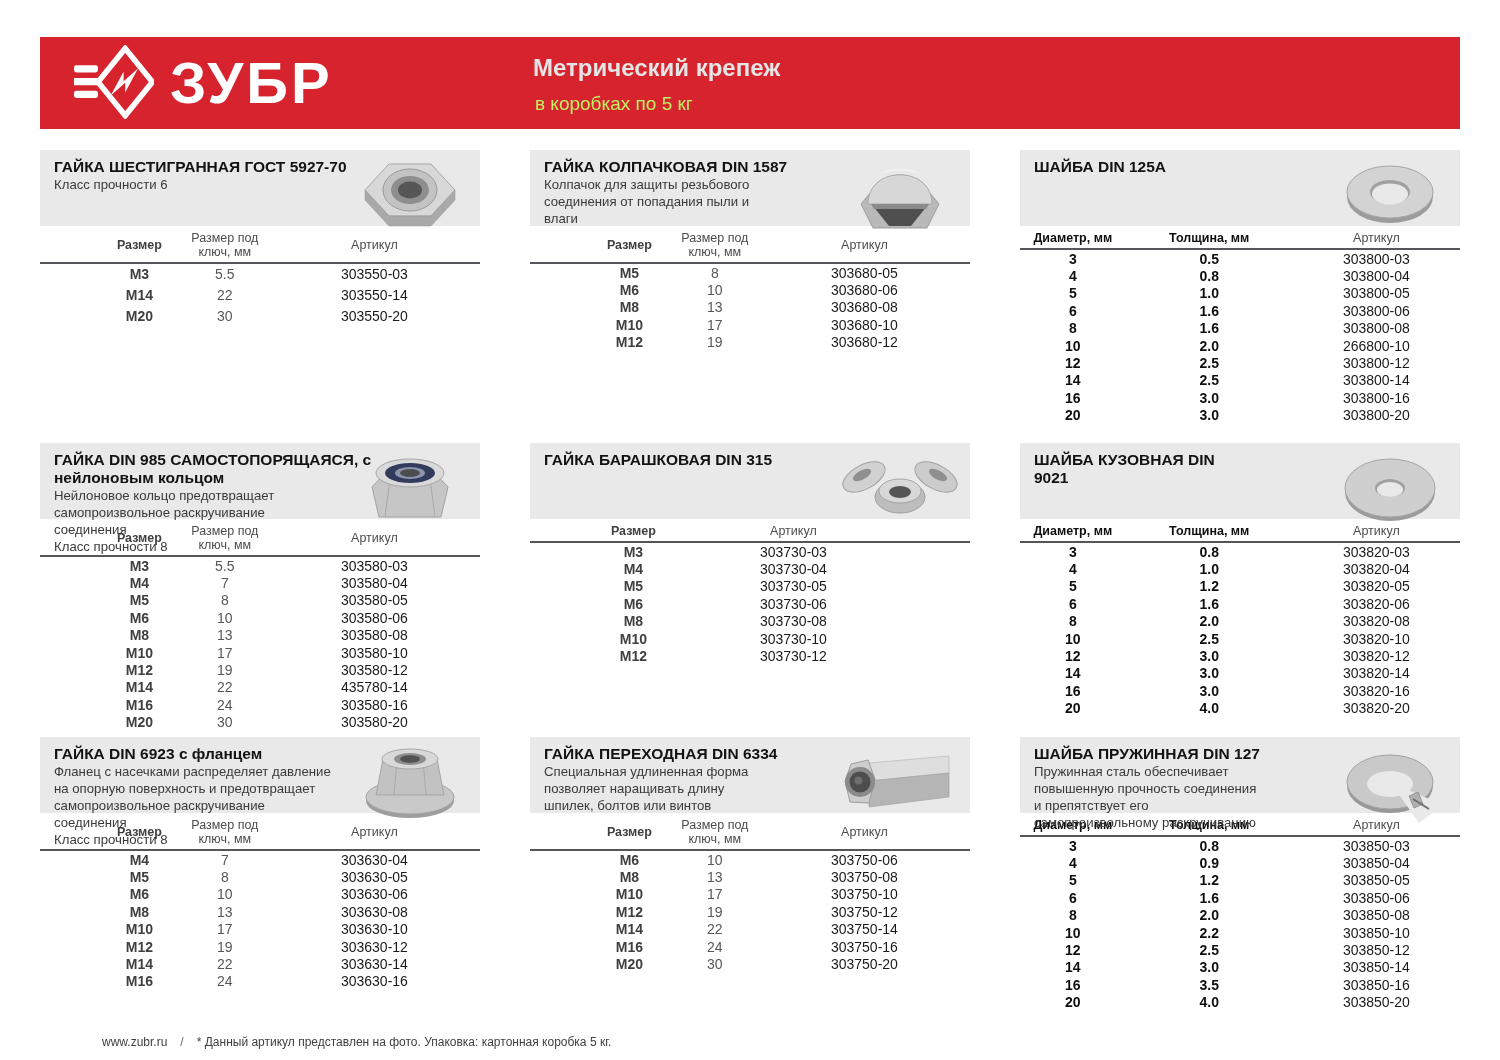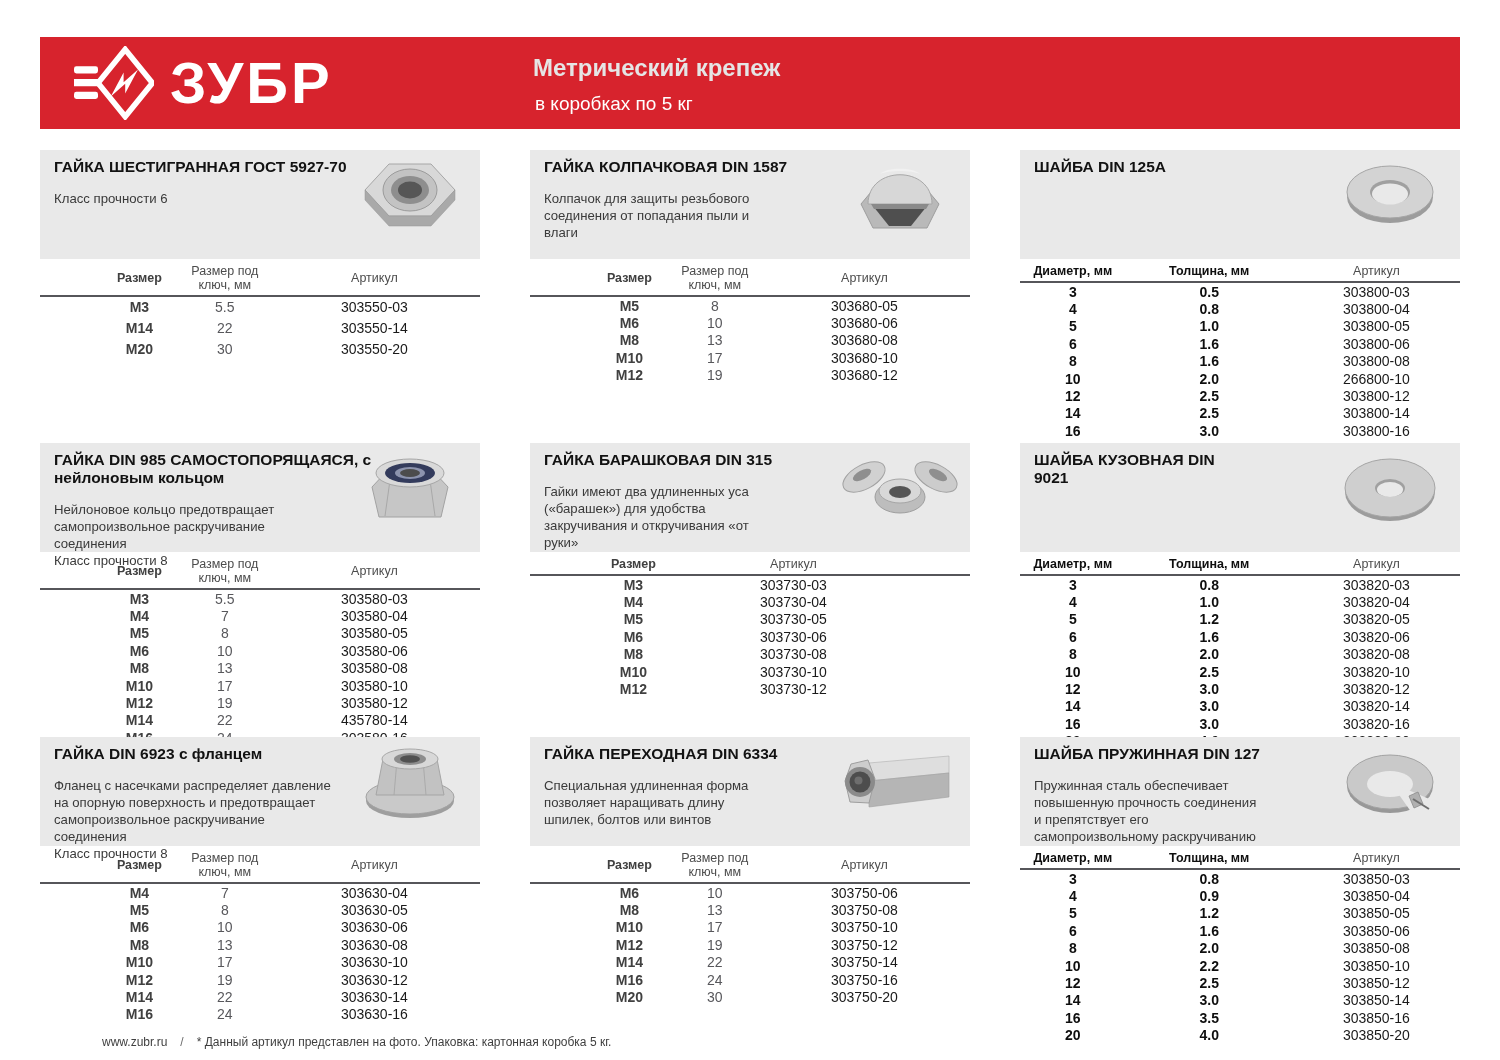--- a/index.html
+++ b/index.html
@@ -7,39 +7,39 @@
     --headbg:#e9e9e9;
     --rule:#56565a;
   }
   html,body{margin:0;padding:0}
   body{
     width:1500px;height:1060px;position:relative;background:#fff;
     font-family:"Liberation Sans",sans-serif;overflow:hidden;
   }
   
   .band{position:absolute;left:40px;top:37px;width:1420px;height:92px;background:var(--red)}
-  .logo{position:absolute;left:34px;top:8px;display:flex;align-items:center;gap:16px;height:76px}
+  .logo{position:absolute;left:34px;top:8px;display:flex;gap:16px;height:76px}
   .logo svg{display:block}
   .brand{color:#fff;font-size:58px;font-weight:bold;letter-spacing:3px;line-height:76px}
   .band-title{position:absolute;left:493px;top:12px;color:#e5e5e5;font-size:24px;font-weight:bold;line-height:38px}
-  .band-sub{position:absolute;left:495px;top:55px;color:#ffffff;font-size:19px;line-height:24px}
+  .band-sub{position:absolute;left:495px;top:55px;color:#bef264;font-size:19px;line-height:24px}
   
   .grid{
     position:absolute;left:40px;top:150px;width:1420px;
     display:grid;grid-template-columns:440px 440px 440px;column-gap:50px;
     grid-template-rows:293px 294px auto;align-items:start;
   }
   .card{width:440px}
   .card-head{
-    position:relative;height:109px;background:var(--headbg);
+    position:relative;height:76px;background:var(--headbg);
     padding:8px 0 12px 14px;box-sizing:border-box;
   }
   .card-title{font-size:15.5px;line-height:18px;font-weight:bold;color:#121212;max-width:335px}
   .narrow .card-title{max-width:185px}
-  .card-desc{font-size:13.2px;line-height:17px;color:#3a3a3a;max-width:280px;margin-top:14px}
+  .card-desc{font-size:13.2px;line-height:17px;color:#3a3a3a;max-width:280px;margin-top:0}
   .card-note{font-size:13.2px;line-height:17px;color:#3a3a3a;max-width:280px}
   .dw230 .card-desc{max-width:230px}
   .dw240 .card-desc{max-width:240px}
   .dw232 .card-desc{max-width:232px}
   .card-photo{position:absolute;right:5px;top:2px;width:130px;height:89px}
   
   table{width:100%;border-collapse:collapse;table-layout:fixed}
   th{
     font-weight:400;font-size:12.5px;color:#4c4c4c;line-height:14px;
     padding:5px 0 3px;border-bottom:2.5px solid var(--rule);text-align:center;
@@ -344,21 +344,20 @@
             <td class="c1">30</td>
             <td class="c2">303580-20</td>
           </tr>
         </tbody>
     </table>
   </section>
 
   <section class="card dw240">
     <div class="card-head">
       <div class="card-title">ГАЙКА БАРАШКОВАЯ DIN 315</div>
-      <div class="card-desc">Гайки имеют два удлиненных уса («барашек») для удобства закручивания и откручивания «от руки»</div>
       <div class="card-photo">
         <svg viewBox="0 0 130 89" width="130" height="89">
           <ellipse cx="29" cy="32" rx="23" ry="12" fill="#d1d1d1" stroke="#a2a2a2" transform="rotate(-28 29 32)"></ellipse>
           <ellipse cx="101" cy="32" rx="23" ry="12" fill="#cccccc" stroke="#a2a2a2" transform="rotate(28 101 32)"></ellipse>
           <ellipse cx="27" cy="30" rx="10" ry="4.5" fill="#8f8f8f" transform="rotate(-28 27 30)"></ellipse>
           <ellipse cx="103" cy="30" rx="10" ry="4.5" fill="#8f8f8f" transform="rotate(28 103 30)"></ellipse>
           <ellipse cx="65" cy="52" rx="25" ry="16" fill="#bdbdbd" stroke="#9e9e9e"></ellipse>
           <ellipse cx="65" cy="46" rx="21" ry="12" fill="#d8d8d8" stroke="#a6a6a6"></ellipse>
           <ellipse cx="65" cy="47" rx="11" ry="6" fill="#555555"></ellipse>
         </svg>

